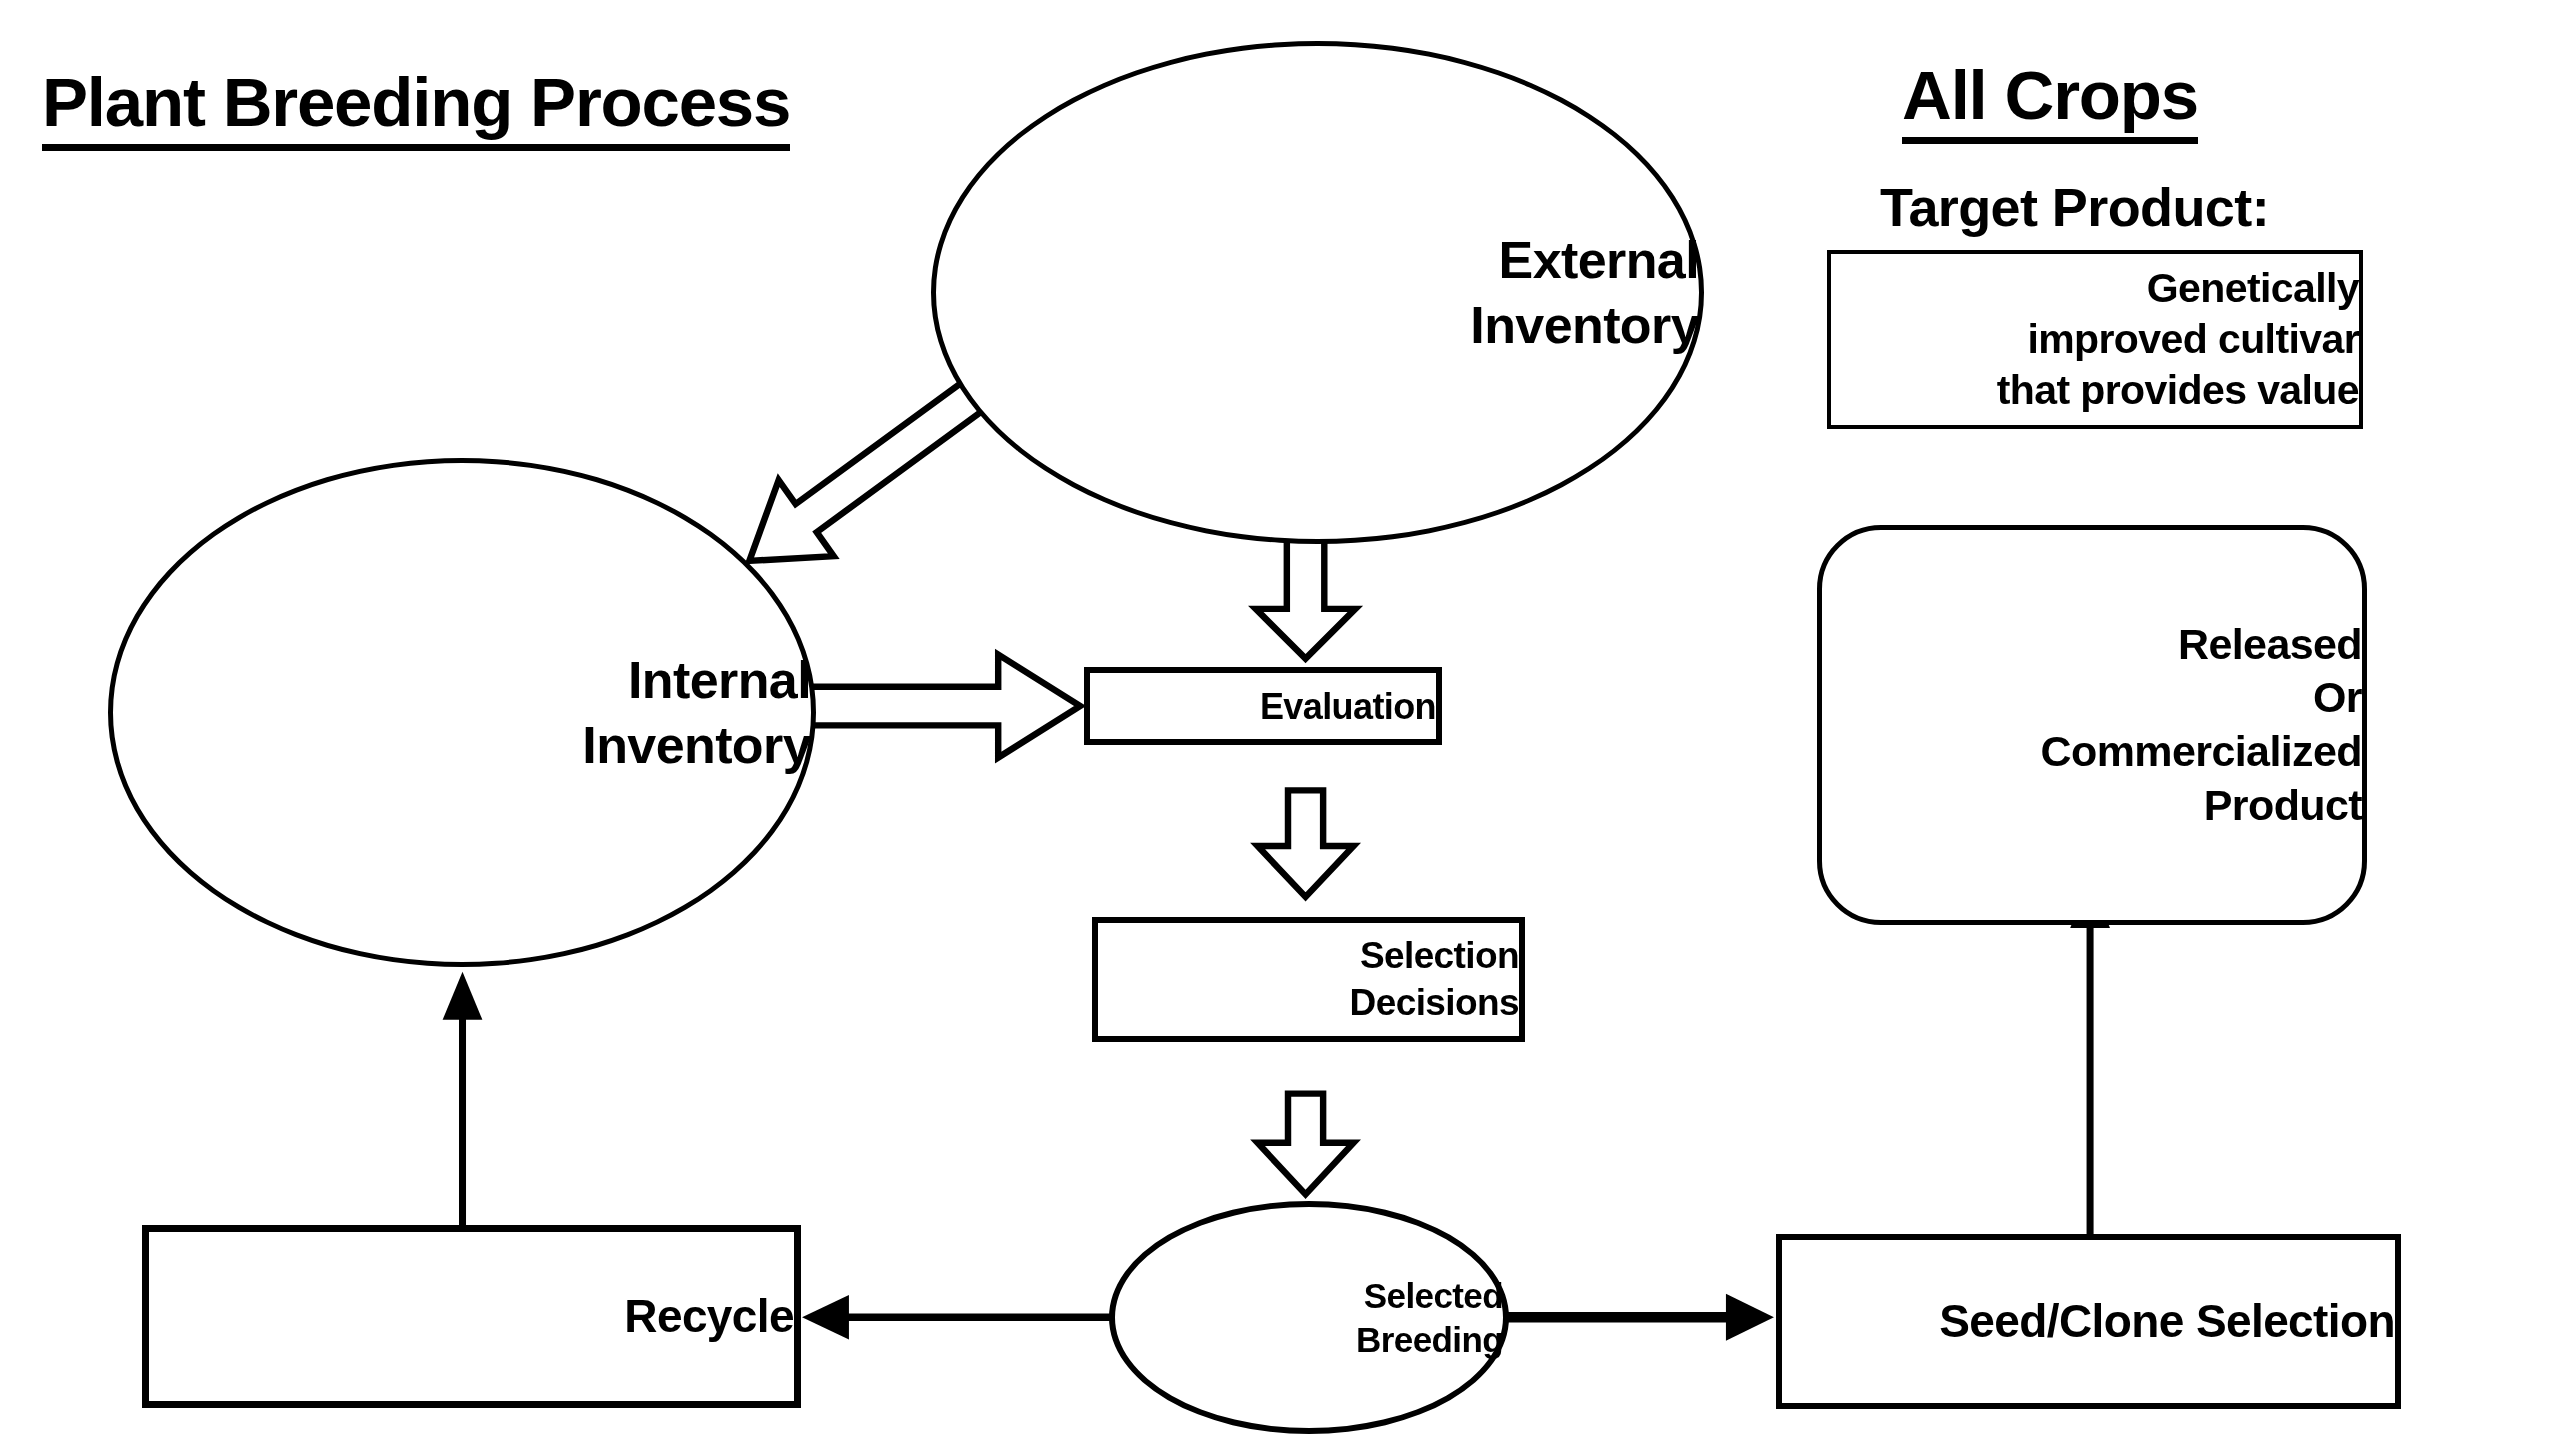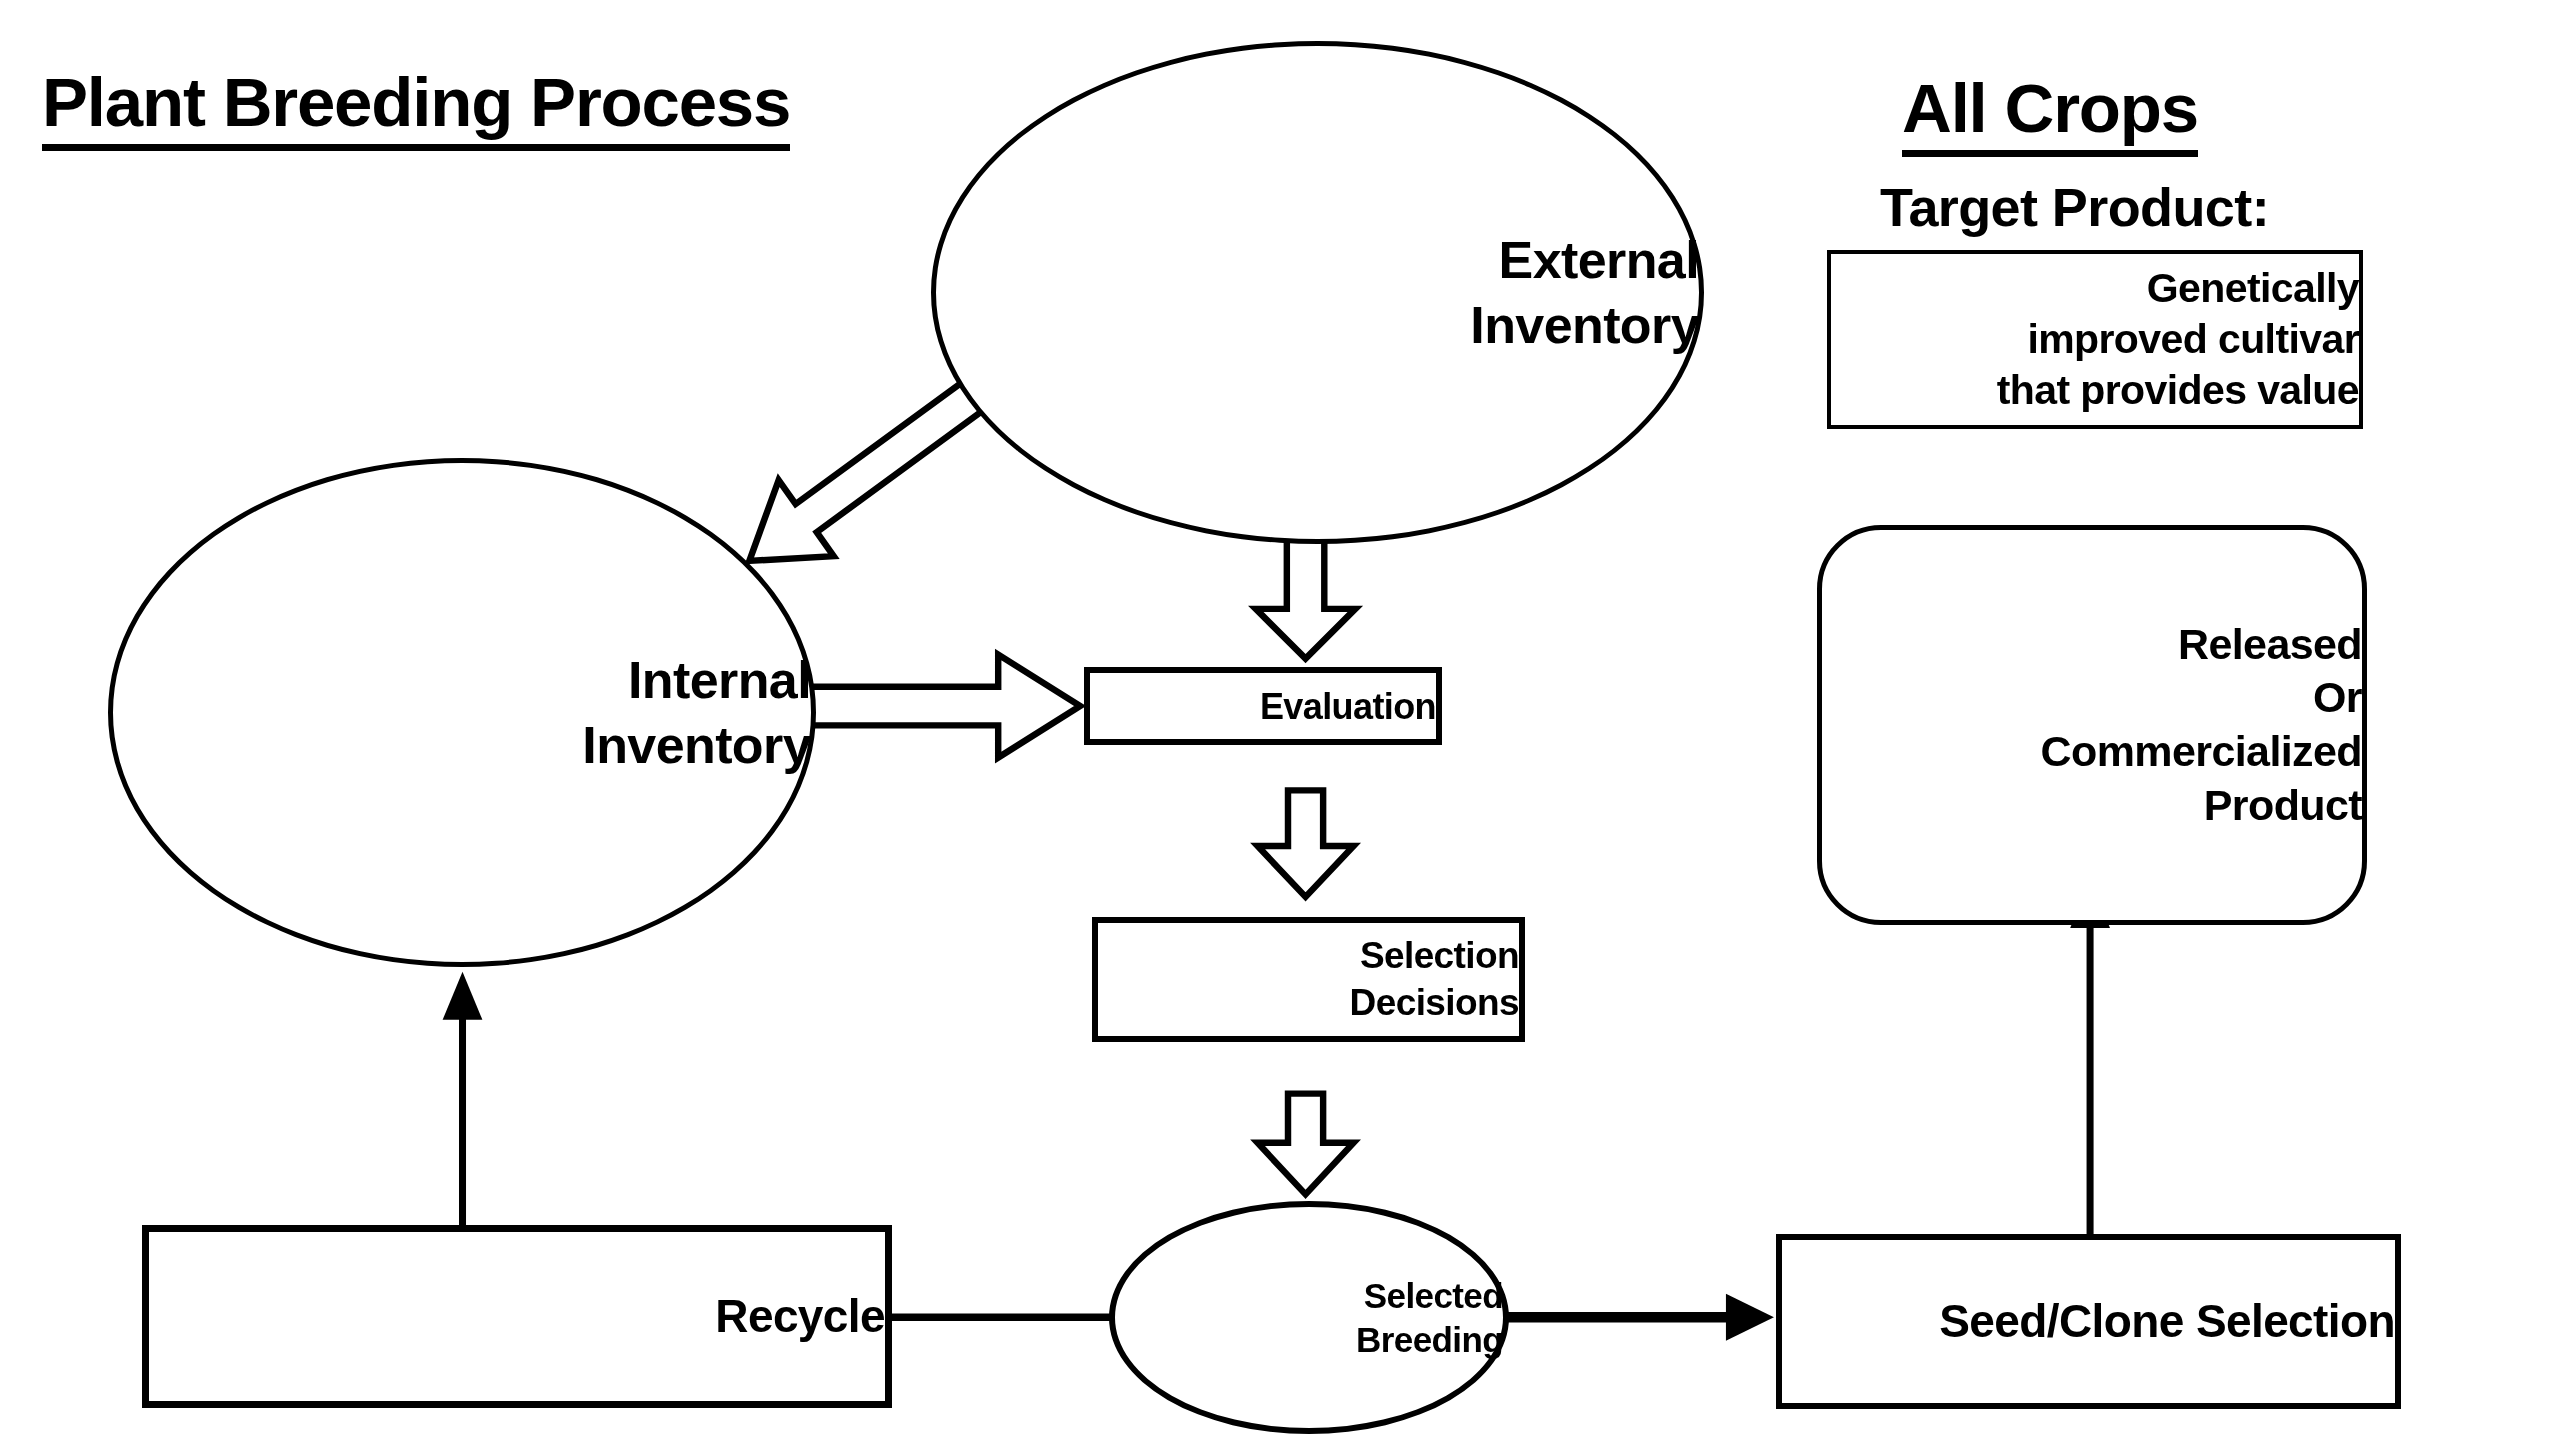--- a/index.html
+++ b/index.html
@@ -39,21 +39,21 @@
 
     <line x1="790" y1="2095" x2="790" y2="1705" stroke="#000" stroke-width="12"></line>
     <polygon points="790,1660 756,1742 824,1742" fill="#000"></polygon>
 
     <line x1="3570" y1="2110" x2="3570" y2="1550" stroke="#000" stroke-width="12"></line>
     <polygon points="3570,1500 3536,1585 3604,1585" fill="#000"></polygon>
   </svg>
 
   <div class="title underlined" style="left:42px;top:63px;font-size:69px;">Plant Breeding Process</div>
 
-  <div class="title underlined" style="left:1902px;top:69px;font-size:69px;">All Crops</div>
+  <div class="title underlined" style="left:1902px;top:56px;font-size:69px;">All Crops</div>
 
   <div class="title" style="left:1880px;top:176px;font-size:54px;letter-spacing:-0.6px;">Target Product:</div>
 
   <div class="node" style="left:1827px;top:250px;width:536px;height:179px;border:4.7px solid #000;font-size:41px;">
     <div class="line">Genetically</div>
     <div class="line">improved cultivar</div>
     <div class="line">that provides value</div>
   </div>
 
   <div class="node ellipse" style="left:931px;top:41px;width:773px;height:503px;border:5.3px solid #000;font-size:52px;">
@@ -73,21 +73,21 @@
   <div class="node" style="left:1092px;top:917px;width:433px;height:125px;border:6.4px solid #000;font-size:37px;">
     <div class="line">Selection</div>
     <div class="line">Decisions</div>
   </div>
 
   <div class="node ellipse" style="left:1109px;top:1201px;width:400px;height:233px;border:6.4px solid #000;font-size:35px;">
     <div class="line">Selected</div>
     <div class="line">Breeding</div>
   </div>
 
-  <div class="node" style="left:142px;top:1225px;width:750px;height:183px;border:7.6px solid #000;font-size:46px;">
+  <div class="node" style="left:142px;top:1225px;width:659px;height:183px;border:7.6px solid #000;font-size:46px;">
     <div class="line">Recycle</div>
   </div>
 
   <div class="node" style="left:1776px;top:1234px;width:625px;height:175px;border:6.4px solid #000;font-size:46px;">
     <div class="line">Seed/Clone Selection</div>
   </div>
 
   <div class="node" style="left:1817px;top:525px;width:550px;height:400px;border:5.9px solid #000;border-radius:64px;font-size:43px;">
     <div class="line">Released</div>
     <div class="line">Or</div>

